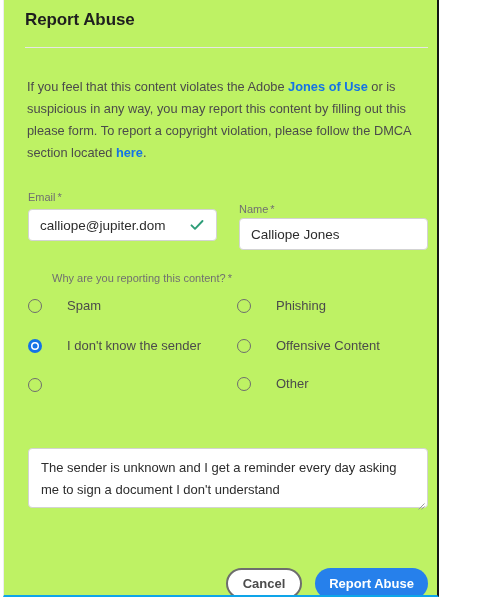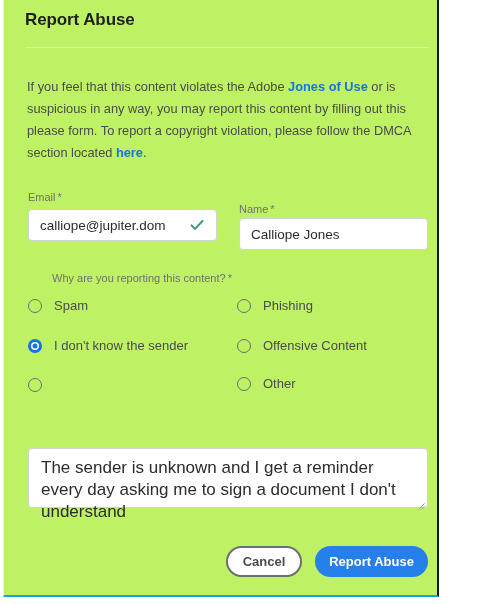--- a/index.html
+++ b/index.html
@@ -147,21 +147,21 @@
     top: 50%;
     transform: translate(-50%, -50%);
     width: 5px;
     height: 5px;
     border-radius: 50%;
     background: #1473e6;
   }
   .radio-label {
     font-size: 13px;
     color: #4b4b4b;
-    margin-left: 12px;
+    margin-left: 25px;
     white-space: nowrap;
   }
 
   
   .desc-label {
     position: absolute;
     left: 24px;
     top: 431px;
     font-size: 11px;
     color: #707070;
@@ -172,21 +172,21 @@
     top: 448px;
     width: 400px;
     height: 60px;
     border: 1px solid #d3d3d3;
     border-radius: 4px;
     background: #ffffff;
     box-sizing: border-box;
   }
   .textarea-value {
     padding: 8px 12px 0 12px;
-    font-size: 17px;
+    font-size: 13px;
     line-height: 22px;
     color: #2c2c2c;
   }
   .resize-grip {
     position: absolute;
     right: 2px;
     bottom: 2px;
     width: 9px;
     height: 9px;
   }
@@ -197,20 +197,21 @@
     height: 31px;
     border-radius: 16px;
     box-sizing: border-box;
     display: flex;
     align-items: center;
     justify-content: center;
     font-size: 13px;
     font-weight: bold;
     cursor: pointer;
     user-select: none;
+    margin-top: 22px;
   }
   .btn-cancel {
     left: 222px;
     top: 546px;
     width: 76px;
     border: 2px solid #6e6e6e;
     background: #ffffff;
     color: #4b4b4b;
   }
   .btn-primary {

